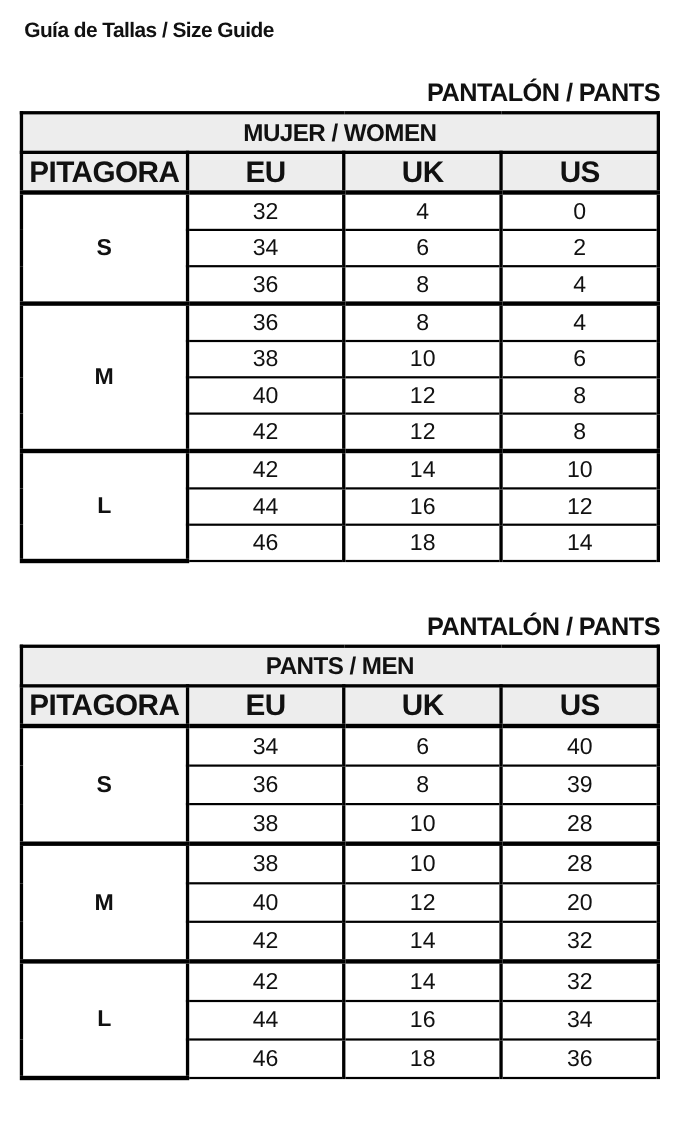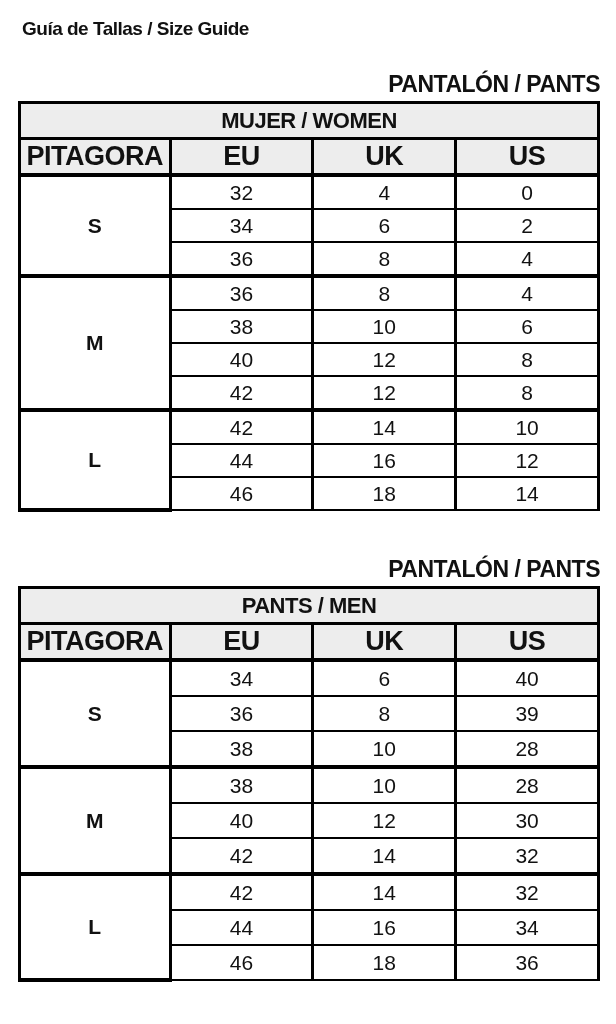--- a/index.html
+++ b/index.html
@@ -205,21 +205,21 @@
         </tr>
         <tr class="group-start">
           <td rowspan="3" class="size-cell">M</td>
           <td>38</td>
           <td>10</td>
           <td>28</td>
         </tr>
         <tr>
           <td>40</td>
           <td>12</td>
-          <td>30</td>
+          <td>20</td>
         </tr>
         <tr>
           <td>42</td>
           <td>14</td>
           <td>32</td>
         </tr>
         <tr class="group-start">
           <td rowspan="3" class="size-cell">L</td>
           <td>42</td>
           <td>14</td>

